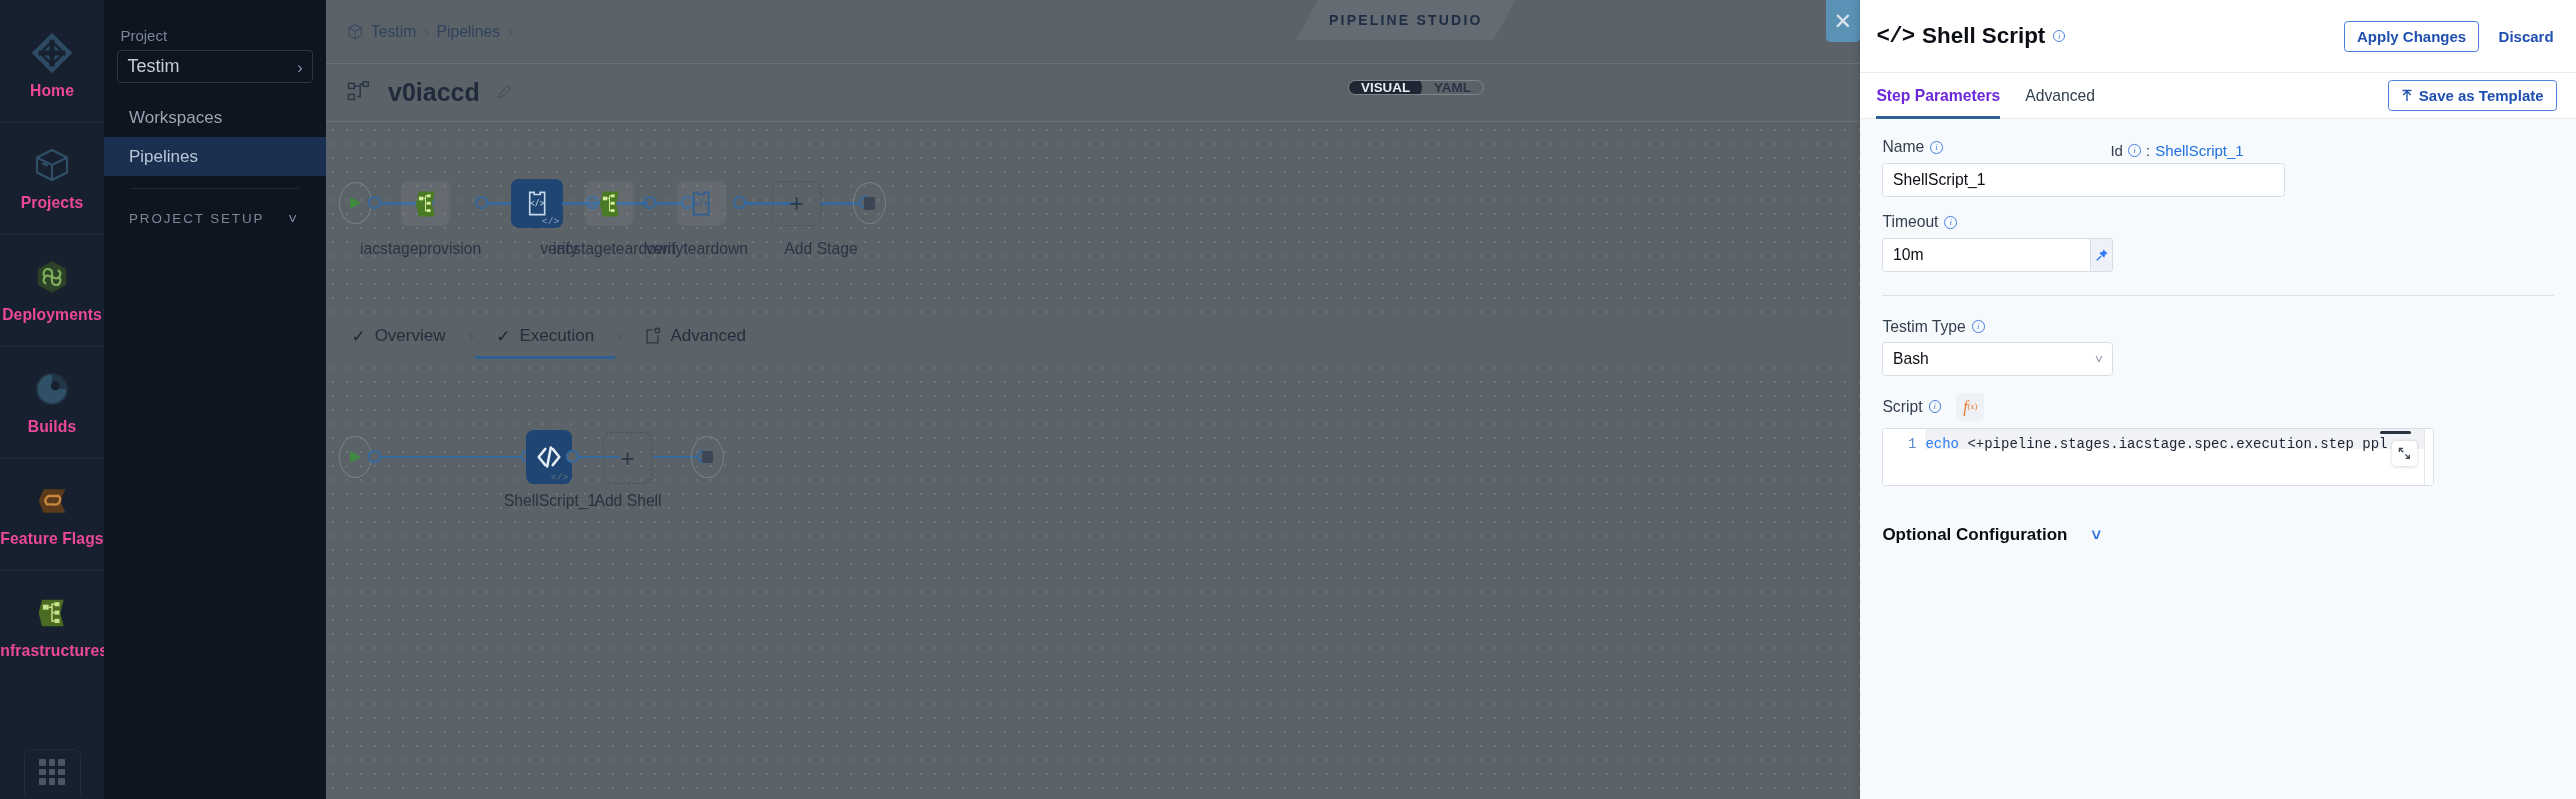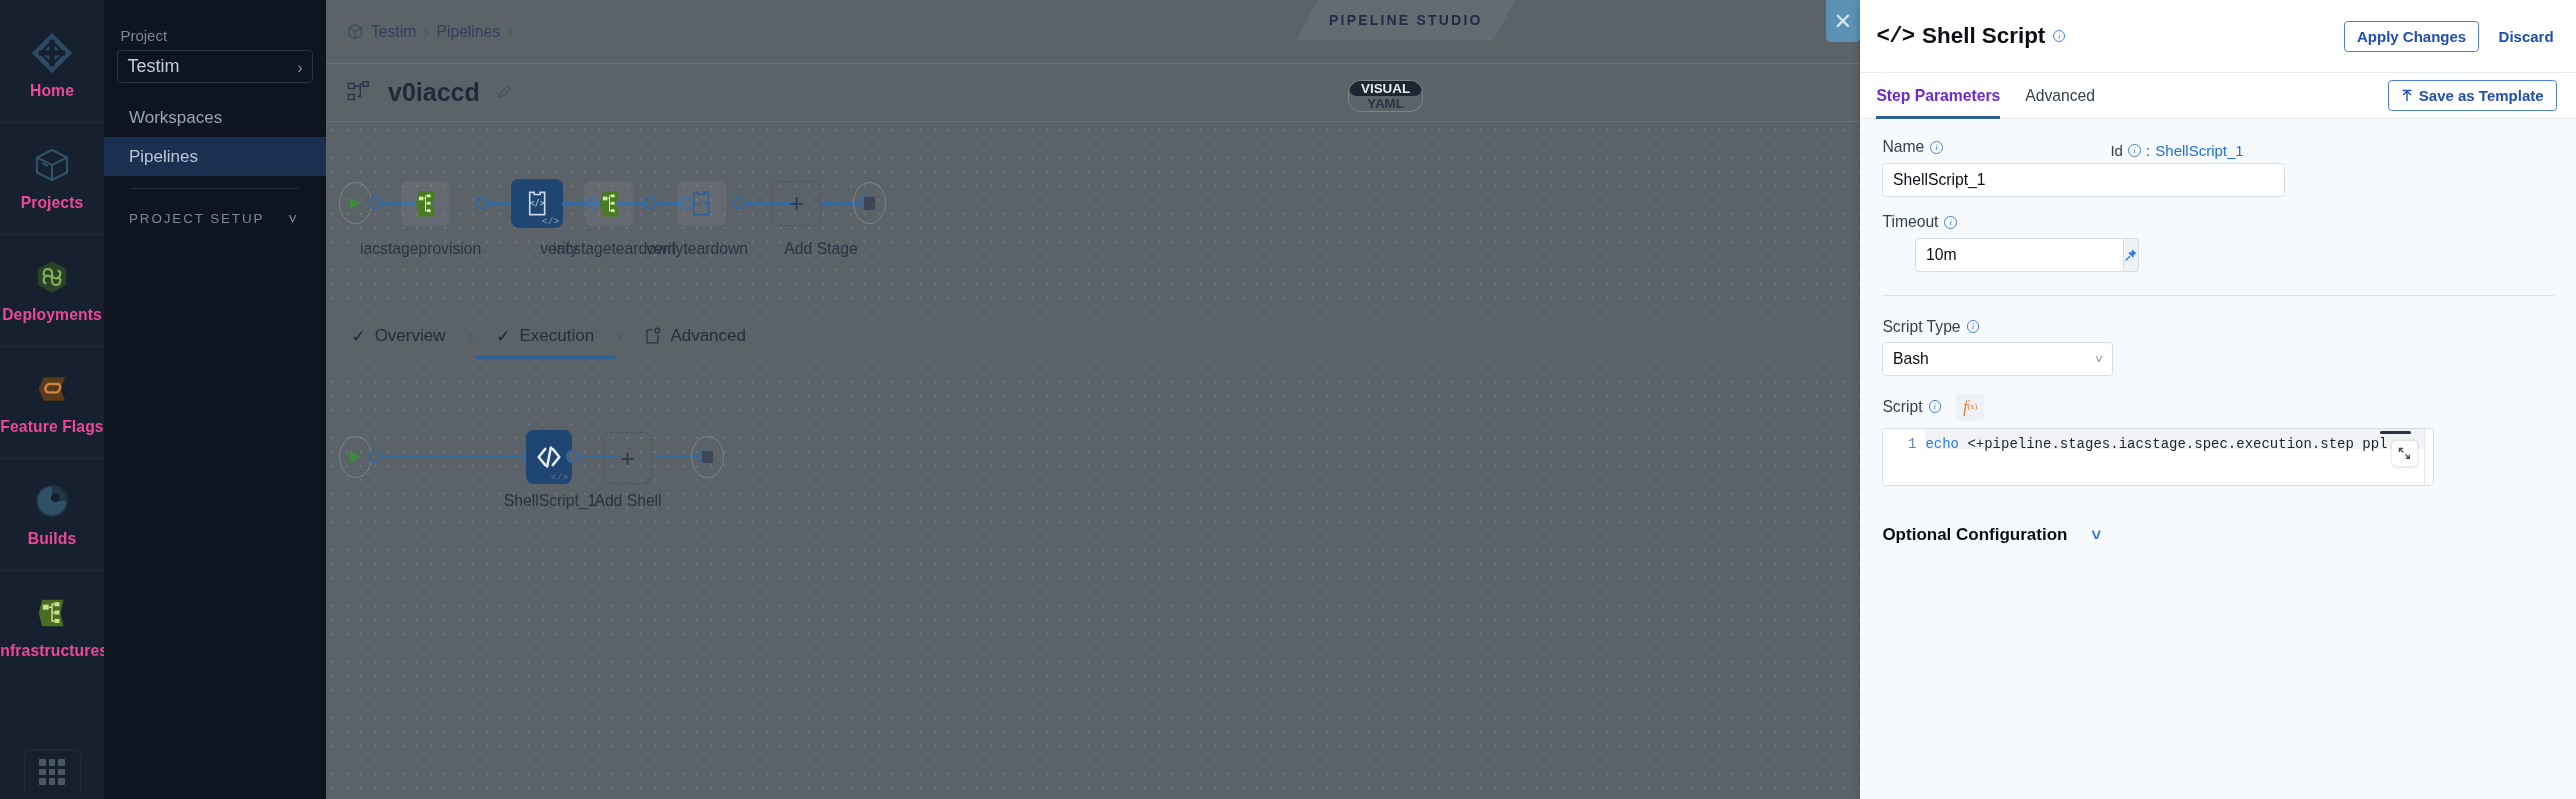--- a/index.html
+++ b/index.html
@@ -103,22 +103,22 @@
   .pipeline-head {
     height: 58px; display: flex; align-items: center; padding-left: 21px;
     gap: 16px; position: relative; border-bottom: 0.7px solid #6b7278;
   }
   .pipeline-head .pipe-name {
     font-size: 25px; font-weight: 700; color: #1f2a3a;
   }
   .pencil { width: 16.4px; height: 16.4px; opacity: .55; }
   .vy-toggle {
     position: absolute; left: 1022px; top: 16.4px;
-    height: 32px; border: 0.7px solid #7d848a; border-radius: 12.7px;
-    display: flex; align-items: center; overflow: hidden; flex-direction: column;
+    height: 15px; border: 0.7px solid #7d848a; border-radius: 12.7px;
+    display: flex; align-items: center; overflow: hidden;
   }
   .vy-toggle div { font-size: 13.4px; font-weight: 700; padding: 0 12px;
     height: 25px; display: flex; align-items: center; cursor: pointer; }
   .vy-toggle .on { background: #1e2633; color: #e8ecf1; border-radius: 12.7px; height: 25px; }
   .vy-toggle .off { color: #2a3445; }
 
   .canvas {
     position: absolute; top: 123px; left: 0; right: 0; bottom: 0;
     background-color: #5b6268;
     background-image: radial-gradient(circle, #6d747a 0.9px, transparent 1px);
@@ -254,21 +254,21 @@
   .idline {
     font-size: 15px; color: #34404f; display:flex; align-items:center; gap:5.2px;
   }
   .idline .idval { color:#1f6fe0; }
   .txtinput {
     width: 403px; height: 34px; border: 0.7px solid #d6dde6; border-radius: 3.7px;
     background: #fff; font-size: 15.7px; color: #0b0e14; padding: 0 9.7px;
     font-family:"Liberation Sans", sans-serif;
   }
   .timeout-wrap { display:flex; align-items:stretch; width: 231px; }
-  .timeout-wrap .txtinput { width: 209px; border-radius: 3.7px 0 0 3.7px; margin-left: 33px; }
+  .timeout-wrap .txtinput { width: 209px; border-radius: 3.7px 0 0 3.7px; }
   .pin-btn {
     width: 30px; border: 0.7px solid #d6dde6; border-left: none;
     border-radius: 0 3.7px 3.7px 0; background: #eef2f8; cursor: pointer;
     display:flex; align-items:center; justify-content:center;
   }
   .hr { height:0.7px; background:#dde3ea; margin: 22.4px 0 22.4px 0; }
   .selectbox {
     width: 231px; height: 34px; border:0.7px solid #d6dde6; border-radius:3.7px;
     background:#fff; display:flex; align-items:center; justify-content:space-between;
     padding: 0 9.7px; font-size: 15.7px; color:#0b0e14; cursor:pointer;
@@ -346,34 +346,34 @@
       <svg class="nav-icon" viewBox="0 0 48 48">
         <path d="M24 5 L41 14.5 L41 33.5 L24 43 L7 33.5 L7 14.5 Z" fill="#2b4229"></path>
         <path d="M17 24 a5 5 0 1 1 7 -4 a5 5 0 1 0 7 -4" fill="none" stroke="#7fae5a" stroke-width="2.6"></path>
         <path d="M31 24 a5 5 0 1 1 -7 4 a5 5 0 1 0 -7 4" fill="none" stroke="#7fae5a" stroke-width="2.6"></path>
       </svg>
       <div class="nav-label">Deployments</div>
     </div>
 
     <div class="nav-item">
       <svg class="nav-icon" viewBox="0 0 48 48">
-        <path d="M14 10 L40 10 L34 24 L40 38 L14 38 L8 24 Z" fill="#5a3a1a"></path>
-        <path d="M18 28 a6 6 0 0 1 6 -10 l8 0 a6 6 0 0 1 -6 10 z" fill="none" stroke="#c9883e" stroke-width="2.8"></path>
-      </svg>
-      <div class="nav-label">Feature Flags</div>
-    </div>
-
-    <div class="nav-item">
-      <svg class="nav-icon" viewBox="0 0 48 48">
         <circle cx="24" cy="24" r="18" fill="#2f5066"></circle>
         <circle cx="24" cy="24" r="18" fill="none" stroke="#24384a" stroke-width="2"></circle>
         <path d="M24 6 A18 18 0 0 1 42 24 L24 24 Z" fill="#16202e" opacity=".55"></path>
         <circle cx="28" cy="20" r="5.5" fill="#16202e"></circle>
       </svg>
       <div class="nav-label">Builds</div>
+    </div>
+
+    <div class="nav-item">
+      <svg class="nav-icon" viewBox="0 0 48 48">
+        <path d="M14 10 L40 10 L34 24 L40 38 L14 38 L8 24 Z" fill="#5a3a1a"></path>
+        <path d="M18 28 a6 6 0 0 1 6 -10 l8 0 a6 6 0 0 1 -6 10 z" fill="none" stroke="#c9883e" stroke-width="2.8"></path>
+      </svg>
+      <div class="nav-label">Feature Flags</div>
     </div>
 
     <div class="nav-item">
       <svg class="nav-icon" viewBox="0 0 48 48">
         <path d="M12 8 L38 8 L34 24 L38 40 L12 40 L8 24 Z" fill="#4a6b22"></path>
         <rect x="13" y="14" width="7" height="6" fill="#c7e08a"></rect>
         <rect x="27" y="11" width="6" height="5" fill="#c7e08a"></rect>
         <rect x="27" y="21" width="6" height="5" fill="#c7e08a"></rect>
         <rect x="27" y="31" width="6" height="5" fill="#c7e08a"></rect>
         <path d="M20 17 L24 17 L24 13.5 L27 13.5 M24 17 L24 23.5 L27 23.5 M24 17 L24 33.5 L27 33.5" stroke="#c7e08a" stroke-width="1.8" fill="none"></path>
@@ -640,21 +640,21 @@
             <svg width="14" height="14" viewBox="0 0 20 20">
               <path d="M12 2 L18 8 L15 9 L13 14 L6 7 L11 5 Z" fill="#2f7df0"></path>
               <path d="M8 12 L3 17" stroke="#2f7df0" stroke-width="2" stroke-linecap="round"></path>
             </svg>
           </div>
         </div>
 
         <div class="hr"></div>
 
         <div class="fld-label">
-          <span>Script Type</span>
+          <span>Testim Type</span>
           <span class="info-i">i</span>
         </div>
         <div class="selectbox">
           <span>Bash</span>
           <span class="chev">˅</span>
         </div>
 
         <div class="fld-label" style="margin-top:16.4px">
           <span>Script</span>
           <span class="info-i">i</span>

